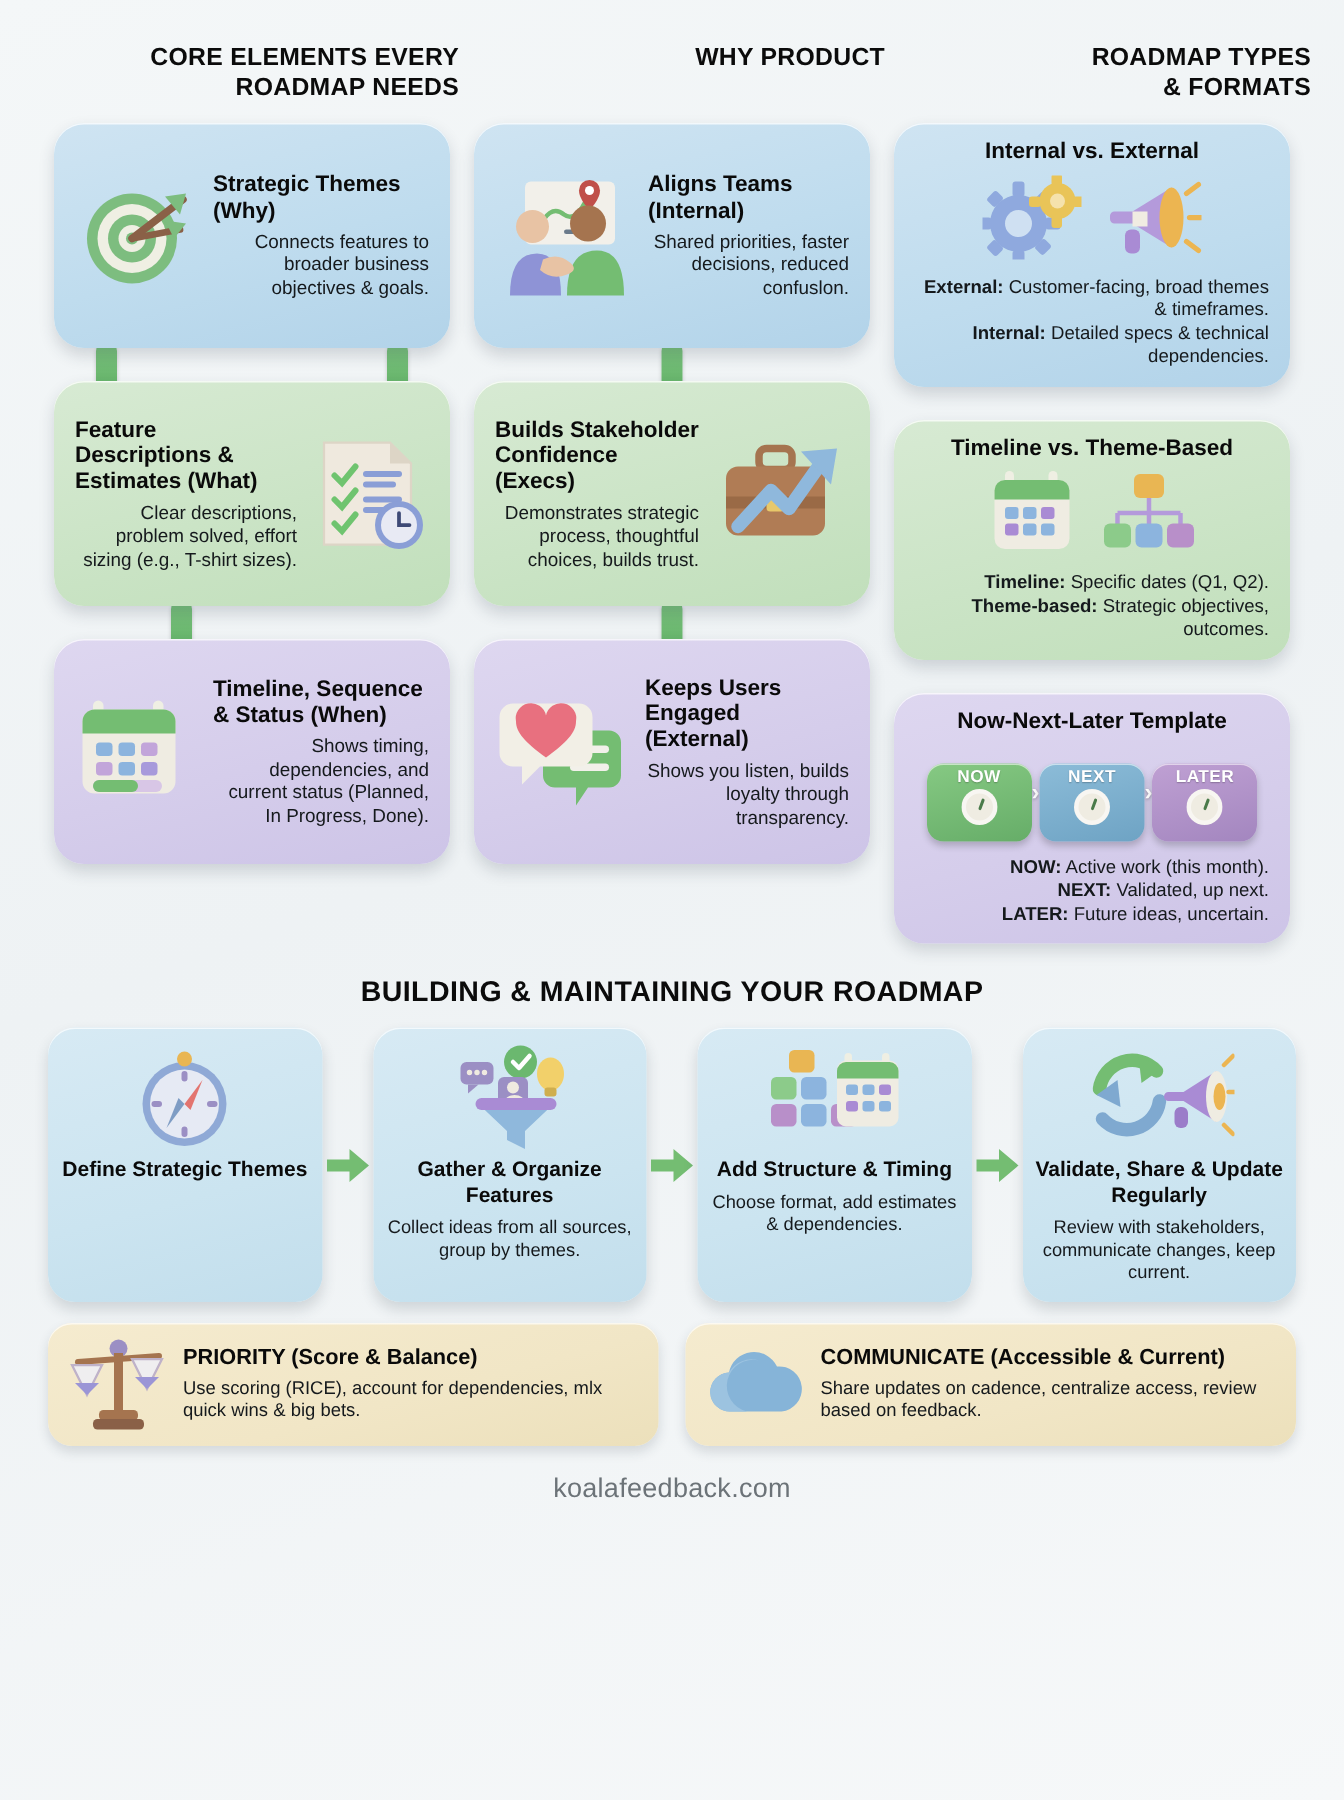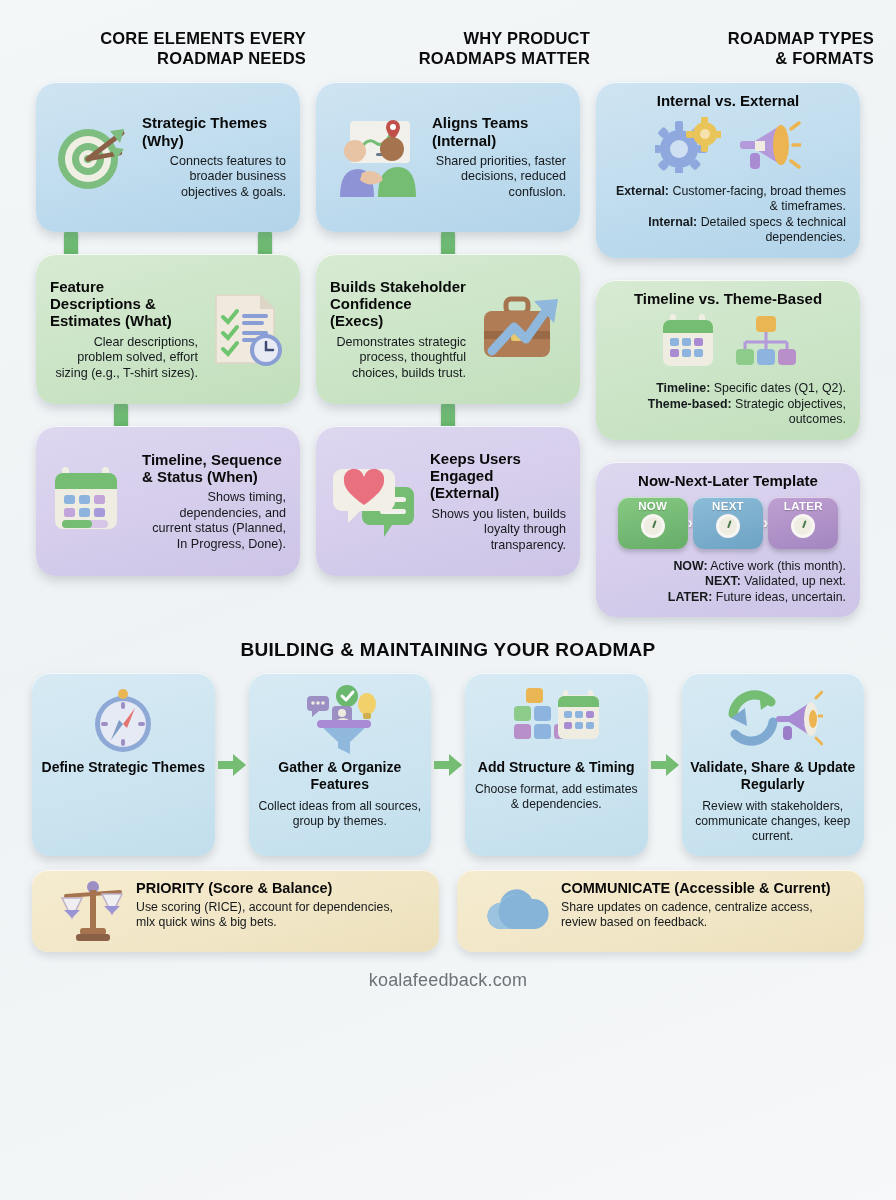--- a/index.html
+++ b/index.html
@@ -70,36 +70,36 @@
     text-align: center; display: flex; flex-direction: column; align-items: center;
   }
   .pcard .picon { height: 74px; display: flex; align-items: center; justify-content: center; }
   .pcard .ptitle { font-size: 14px; font-weight: bold; line-height: 1.2; color: #0a0a0a; margin-top: 2px; }
   .pcard .pdesc { font-size: 12.2px; line-height: 1.22; color: #15191c; margin-top: 6px; }
   .arrow-gap { flex: 0 0 34px; display: flex; align-items: center; justify-content: center; }
 
   
   .footers { display: flex; gap: 18px; padding: 14px 32px 0 32px; }
   .fbox {
-    flex: 1; display: flex; gap: 10px;
+    flex: 1; display: flex; align-items: center; gap: 10px;
     background: linear-gradient(165deg,#f5ebcf 0%,#f1e6c6 60%,#ece0bb 100%);
-    border-radius: 16px; padding: 10px 28px;
+    border-radius: 16px; padding: 10px 14px;
     box-shadow: 0 4px 8px rgba(40,55,70,.15), inset 0 1px 0 rgba(255,255,255,.7);
   }
   .fbox .ftxt { flex: 1; }
   .fbox .ftitle { font-size: 14.5px; font-weight: bold; color: #0a0a0a; line-height: 1.2; }
   .fbox .fdesc { font-size: 12.3px; line-height: 1.22; color: #15191c; margin-top: 3px; }
 
   .site { text-align: center; margin-top: 18px; font-size: 18px; color: #6c7378; letter-spacing: .2px; }
 
   
   .nnl { display: flex; align-items: center; justify-content: center; gap: 2px; margin: 4px 0 2px; }
   .pill { width: 70px; height: 52px; border-radius: 11px; display: flex; flex-direction: column;
           align-items: center; justify-content: flex-start; padding-top: 3px;
-          box-shadow: 0 3px 5px rgba(0,0,0,.2), inset 0 1px 0 rgba(255,255,255,.55); }
+          box-shadow: 0 3px 5px rgba(0,0,0,.2), inset 0 1px 0 rgba(255,255,255,.55); margin-top: 12px; }
   .pill span { font-size: 11.5px; font-weight: bold; color: #fff; text-shadow: 0 1px 1px rgba(0,0,0,.25); letter-spacing: .3px; }
   .pill .clock { width: 24px; height: 24px; border-radius: 50%; background: #efece2;
                  border: 3px solid rgba(255,255,255,.55); margin-top: 2px; position: relative; }
   .pill .clock::after { content:""; position:absolute; left: 8px; top: 3px; width: 2px; height: 8px;
                         background: #4a7a4a; border-radius: 1px; transform: rotate(20deg); transform-origin: bottom; }
   .chev { color: #fff; font-size: 16px; font-weight: bold; text-shadow: 0 1px 2px rgba(0,0,0,.3); margin: 0 -2px; }
   svg { display: block; }
 </style>
 </head>
 <body>
@@ -107,21 +107,20 @@
 <div class="page">
 
 
   <div class="col-heads">
     <div class="col-head">
       <div>CORE ELEMENTS EVERY</div>
       <div>ROADMAP NEEDS</div>
     </div>
     <div class="col-head">
       <div>WHY PRODUCT</div>
-      <div>ROADMAPS MATTER</div>
     </div>
     <div class="col-head">
       <div>ROADMAP TYPES</div>
       <div>&amp; FORMATS</div>
     </div>
   </div>
 
   <div class="grid">
 
     <div class="col">

